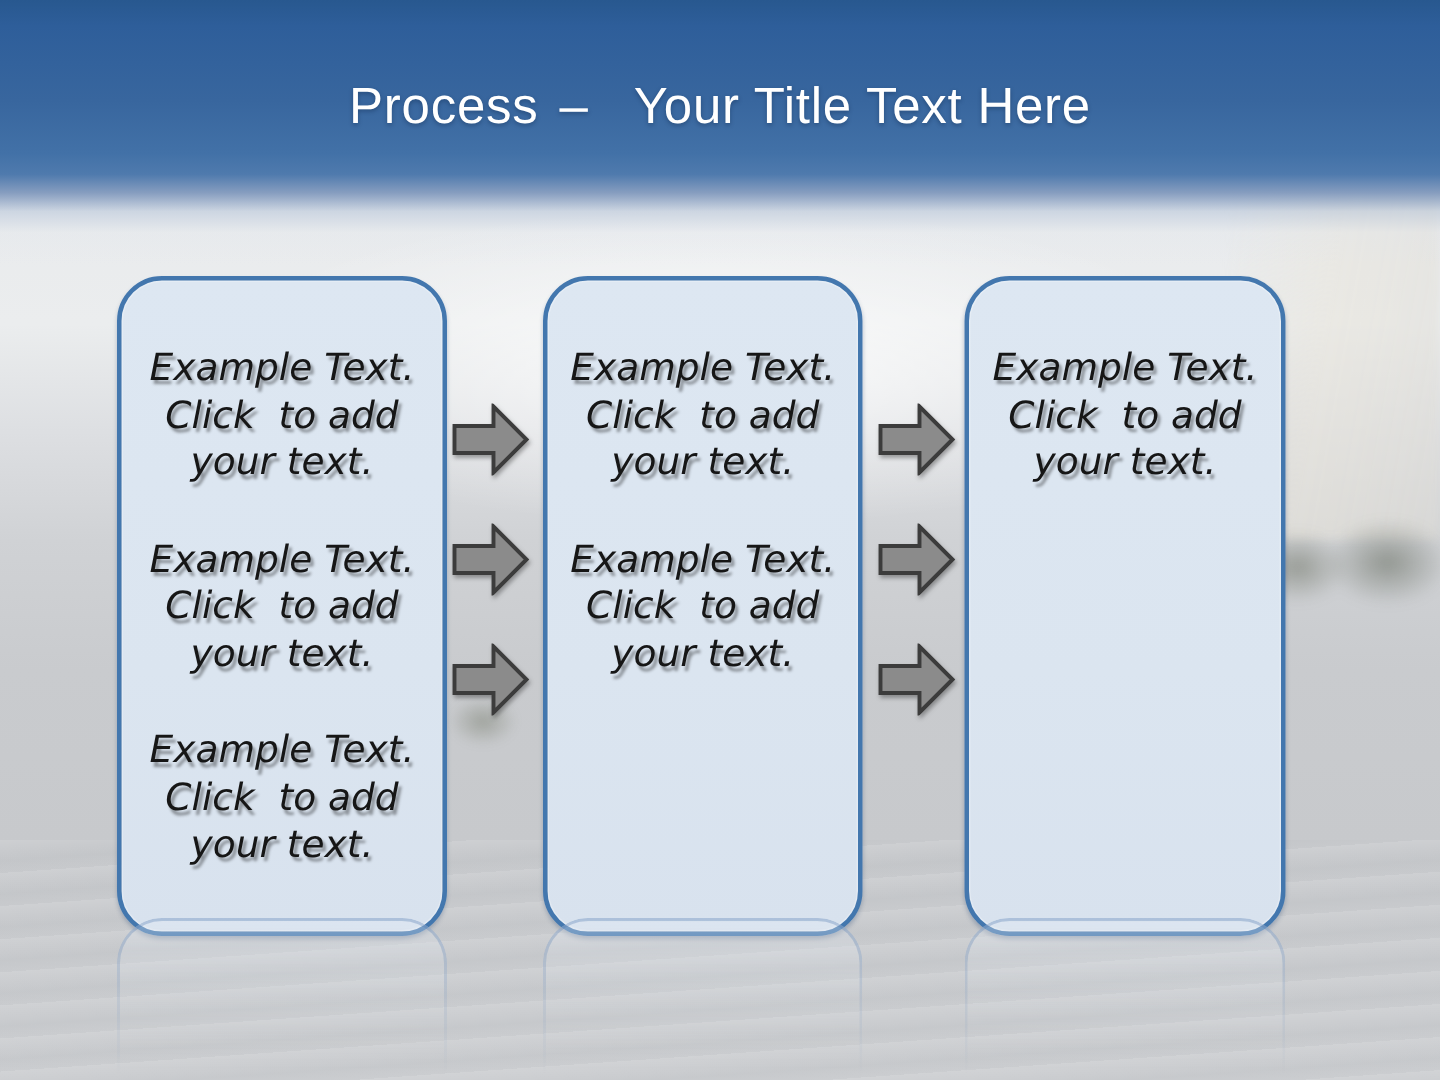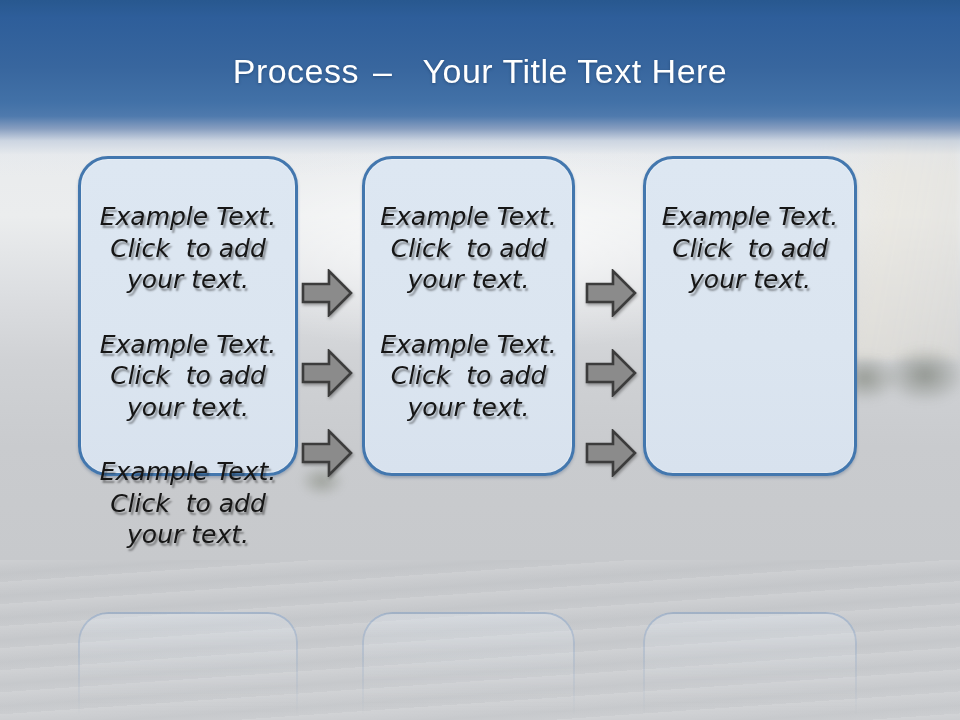--- a/index.html
+++ b/index.html
@@ -76,21 +76,21 @@
     letter-spacing: 0.5px;
     text-shadow: 0 1px 3px rgba(10,30,60,0.35);
     white-space: pre;
   }
   .title .t-primary { font-weight: 400; }
   .title .t-sep, .title .t-secondary { font-weight: 400; margin-left: 24px; }
   .title .t-sep { margin: 0 6px 0 14px; }
 
   
   .box {
-    position: absolute; top: 156px; height: 320px;
+    position: absolute; top: 184px; height: 440px;
     background: linear-gradient(180deg, #dde7f2 0%, #dbe5f0 60%, #d8e2ee 100%);
     border: 3px solid #4377ae;
     border-radius: 30px;
     box-shadow: 0 2px 3px rgba(40,70,110,0.28), inset 0 0 0 1px rgba(255,255,255,0.25);
     padding-top: 42px;
   }
   .box-1 { left: 78px;  width: 220px; }
   .box-2 { left: 362px; width: 213px; }
   .box-3 { left: 643px; width: 214px; }
 

